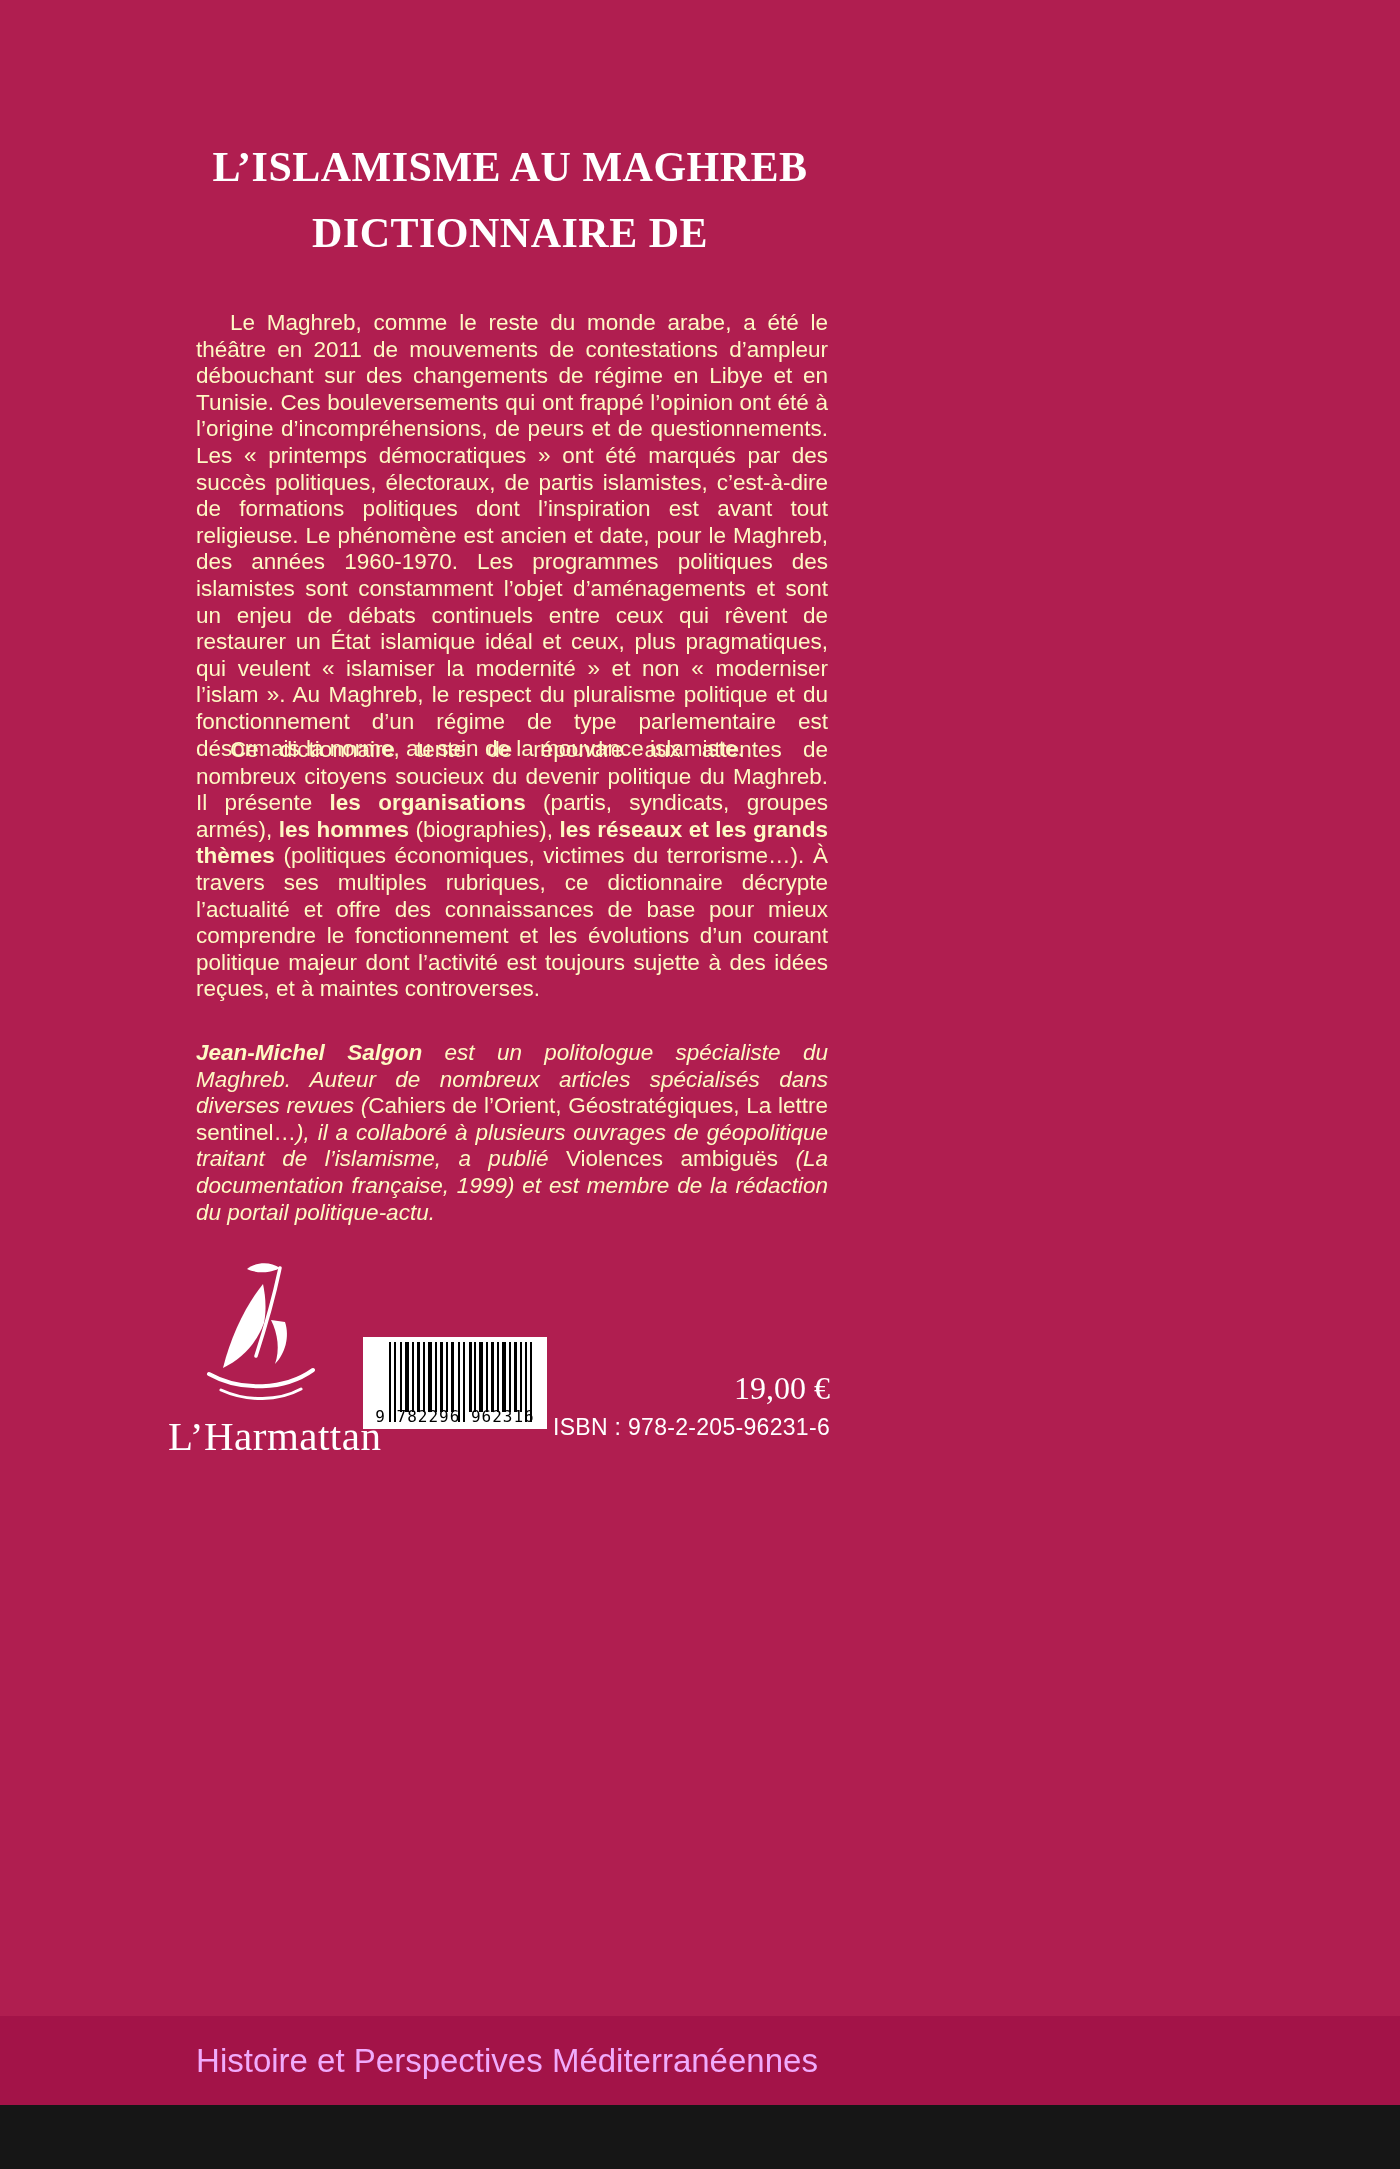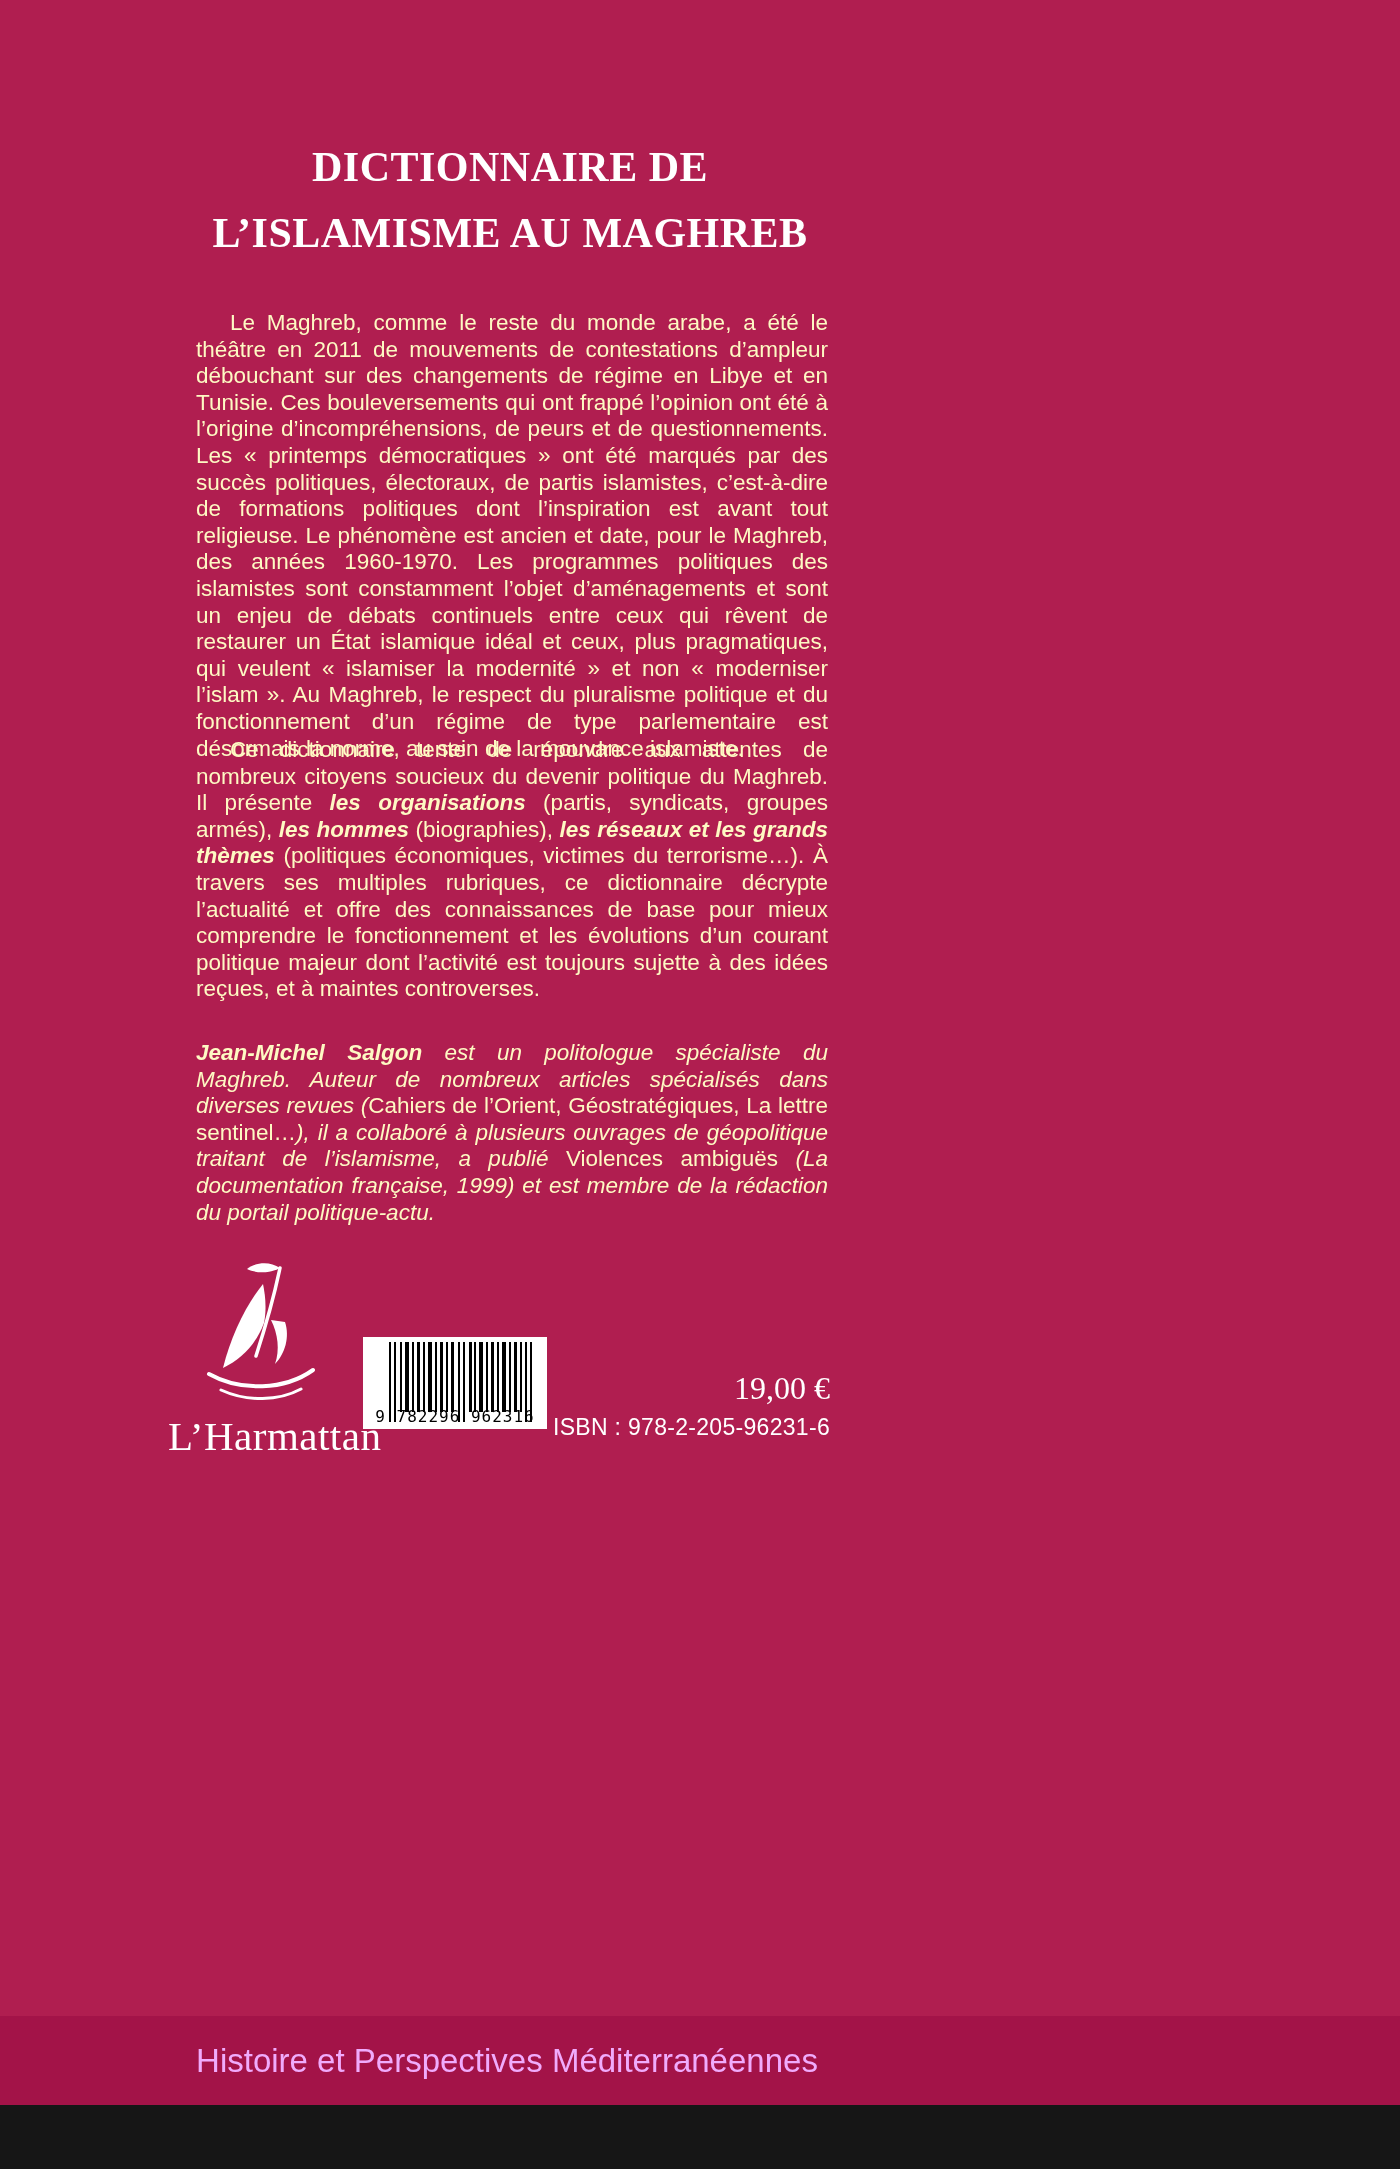--- a/index.html
+++ b/index.html
@@ -36,21 +36,21 @@
     font-size: 22.5px;
     line-height: 26.6px;
     text-align: justify;
     color: #fef9c3;
     margin: 0;
   }
   .indent { text-indent: 34px; }
   .p1 { top: 310px; }
   .p2 { top: 737px; }
   .bio { top: 1040px; font-style: italic; }
-  .bold-italic { font-weight: 700; font-style: italic; }
+  .bold-italic { font-weight: 700; }
   .roman { font-style: normal; }
 
   .publisher-block {
     position: absolute;
     left: 168px;
     top: 1258px;
     width: 190px;
     text-align: center;
   }
   .publisher-name {
@@ -124,22 +124,22 @@
     top: 2105px;
     width: 1400px;
     height: 64px;
     background: var(--bar-bg, #161616);
   }
 </style>
 </head>
 <body>
 
 <div class="title-block">
+  <div>L’ISLAMISME AU MAGHREB</div>
   <div>DICTIONNAIRE DE</div>
-  <div>L’ISLAMISME AU MAGHREB</div>
 </div>
 
 <p class="body-par indent p1">Le Maghreb, comme le reste du monde arabe, a été le théâtre en 2011 de mouvements de contestations d’ampleur débouchant sur des changements de régime en Libye et en Tunisie. Ces bouleversements qui ont frappé l’opinion ont été à l’origine d’incompréhensions, de peurs et de questionnements. Les « printemps démocratiques » ont été marqués par des succès politiques, électoraux, de partis islamistes, c’est-à-dire de formations politiques dont l’inspiration est avant tout religieuse. Le phénomène est ancien et date, pour le Maghreb, des années 1960-1970. Les programmes politiques des islamistes sont constamment l’objet d’aménagements et sont un enjeu de débats continuels entre ceux qui rêvent de restaurer un État islamique idéal et ceux, plus pragmatiques, qui veulent « islamiser la modernité » et non « moderniser l’islam ». Au Maghreb, le respect du pluralisme politique et du fonctionnement d’un régime de type parlementaire est désormais la norme, au sein de la mouvance islamiste.</p>
 
 <p class="body-par indent p2"><span>Ce dictionnaire tente de répondre aux attentes de nombreux citoyens soucieux du devenir politique du Maghreb. Il présente </span><span class="bold-italic">les organisations</span><span> (partis, syndicats, groupes armés), </span><span class="bold-italic">les hommes</span><span> (biographies), </span><span class="bold-italic">les réseaux et les grands thèmes</span><span> (politiques économiques, victimes du terrorisme…). À travers ses multiples rubriques, ce dictionnaire décrypte l’actualité et offre des connaissances de base pour mieux comprendre le fonctionnement et les évolutions d’un courant politique majeur dont l’activité est toujours sujette à des idées reçues, et à maintes controverses.</span></p>
 
 <p class="body-par bio"><span class="bold-italic">Jean-Michel Salgon</span><span> est un politologue spécialiste du Maghreb. Auteur de nombreux articles spécialisés dans diverses revues (</span><span class="roman">Cahiers de l’Orient, Géostratégiques, La lettre sentinel…</span><span>), il a collaboré à plusieurs ouvrages de géopolitique traitant de l’islamisme, a publié </span><span class="roman">Violences ambiguës</span><span> (La documentation française, 1999) et est membre de la rédaction du portail politique-actu.</span></p>
 
 <div class="publisher-block">
   <svg width="160" height="148" viewBox="0 0 160 148" aria-hidden="true">

